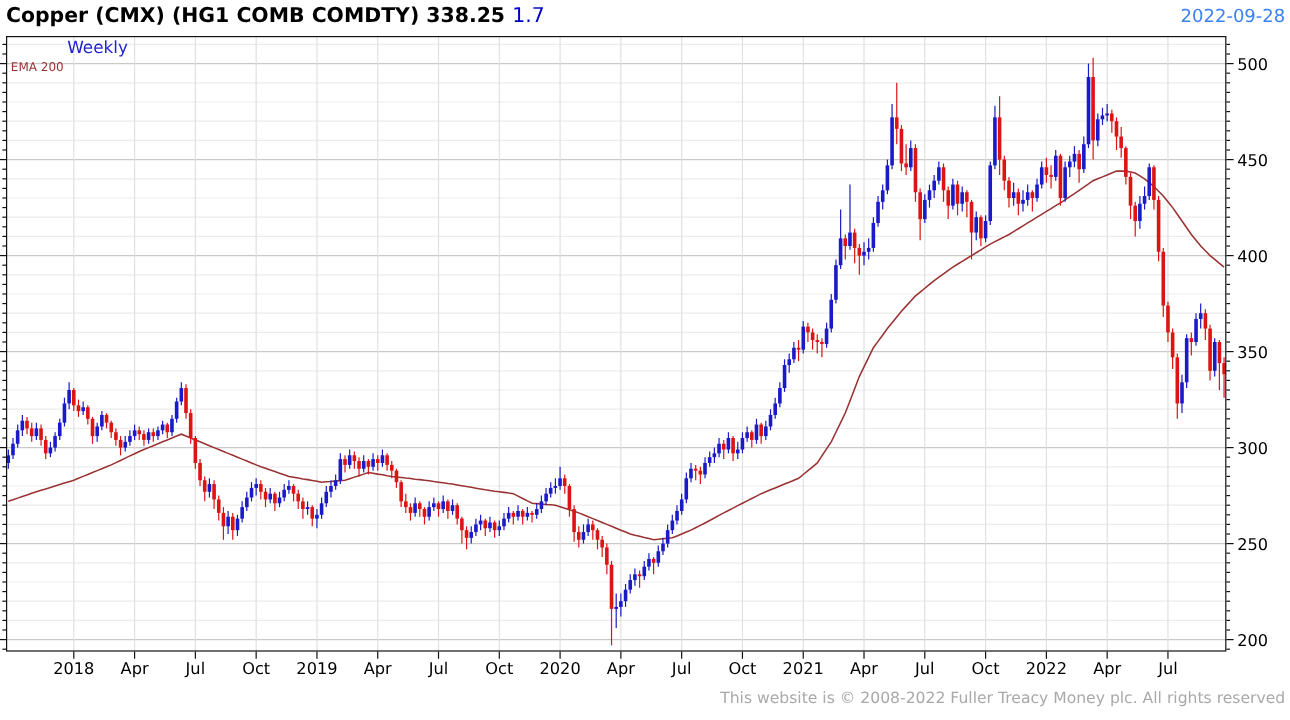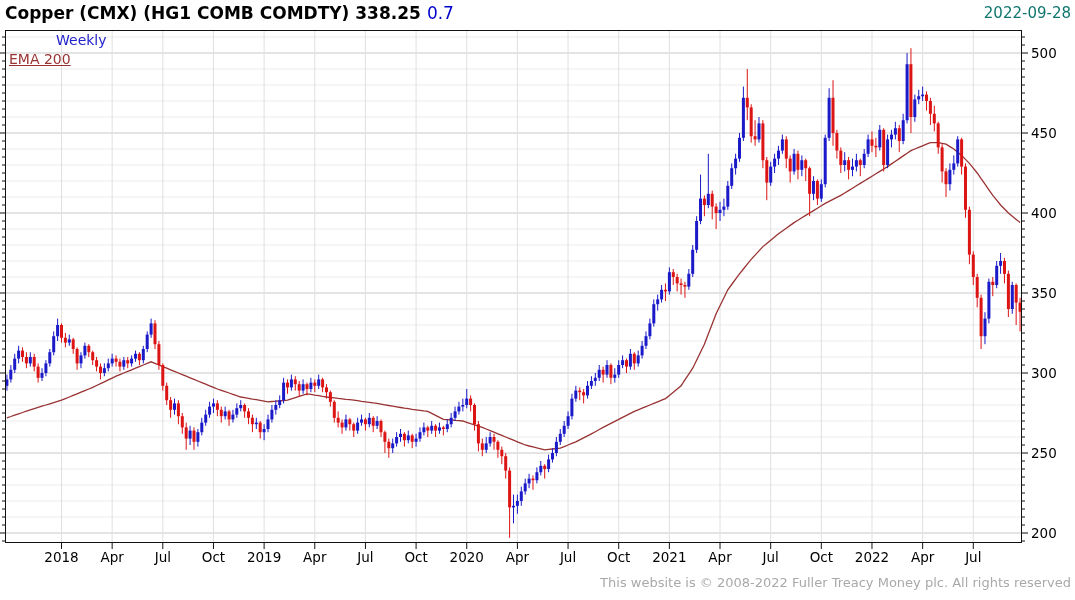--- a/index.html
+++ b/index.html
@@ -1,35 +1,35 @@
 <!DOCTYPE html>
 <html><head>
 <meta charset="utf-8">
 <style>
   html,body{margin:0;padding:0;background:#ffffff;width:1075px;height:600px;overflow:hidden;
     font-family:"DejaVu Sans","Liberation Sans",sans-serif;}
   #stage{position:relative;width:1075px;height:600px;}
   .titlebar{position:absolute;left:5px;top:3px;width:1066px;height:22px;font-size:17px;color:#000;}
   .title-main{color:#000;font-weight:bold;}
   .title-change{color:#0000cc;margin-left:6px;}
-  .title-date{position:absolute;right:0;top:1px;font-size:15px;color:#0f766e;}
+  .title-date{position:absolute;right:0;top:1px;font-size:15px;color:#3b82f6;}
   .legend-weekly{position:absolute;left:9px;top:32px;font-size:14px;color:#2222cc;margin-left:47px;}
-  .legend-ema{position:absolute;left:9px;top:51px;font-size:14px;color:#993333;text-decoration:underline;}
+  .legend-ema{position:absolute;left:9px;top:51px;font-size:10px;color:#993333;}
   #plot-svg{position:absolute;left:0;top:0;}
   .footer-link{position:absolute;left:2px;top:573px;font-size:15px;color:#0000cc;text-decoration:none;cursor:pointer;}
   .footer-copy{position:absolute;right:4px;top:575px;font-size:13px;color:#a9a9a9;}
 </style>
 </head>
 <body>
 
 <div id="stage">
 
   <div class="titlebar">
     <span class="title-main"><span>Copper (CMX) (HG1 COMB COMDTY)</span>
-      <span>338.25</span></span><span class="title-change">0.7</span>
+      <span>338.25</span></span><span class="title-change">1.7</span>
     <span class="title-date">2022-09-28</span>
   </div>
 
   <svg id="plot-svg" width="1075" height="570">
       <line x1="5" y1="533" x2="1022" y2="533" stroke="#c9c9c9" stroke-width="1"></line>
       <line x1="5" y1="517" x2="1022" y2="517" stroke="#ececec" stroke-width="1"></line>
       <line x1="5" y1="501" x2="1022" y2="501" stroke="#ececec" stroke-width="1"></line>
       <line x1="5" y1="485" x2="1022" y2="485" stroke="#ececec" stroke-width="1"></line>
       <line x1="5" y1="469" x2="1022" y2="469" stroke="#ececec" stroke-width="1"></line>
       <line x1="5" y1="453" x2="1022" y2="453" stroke="#c9c9c9" stroke-width="1"></line>

